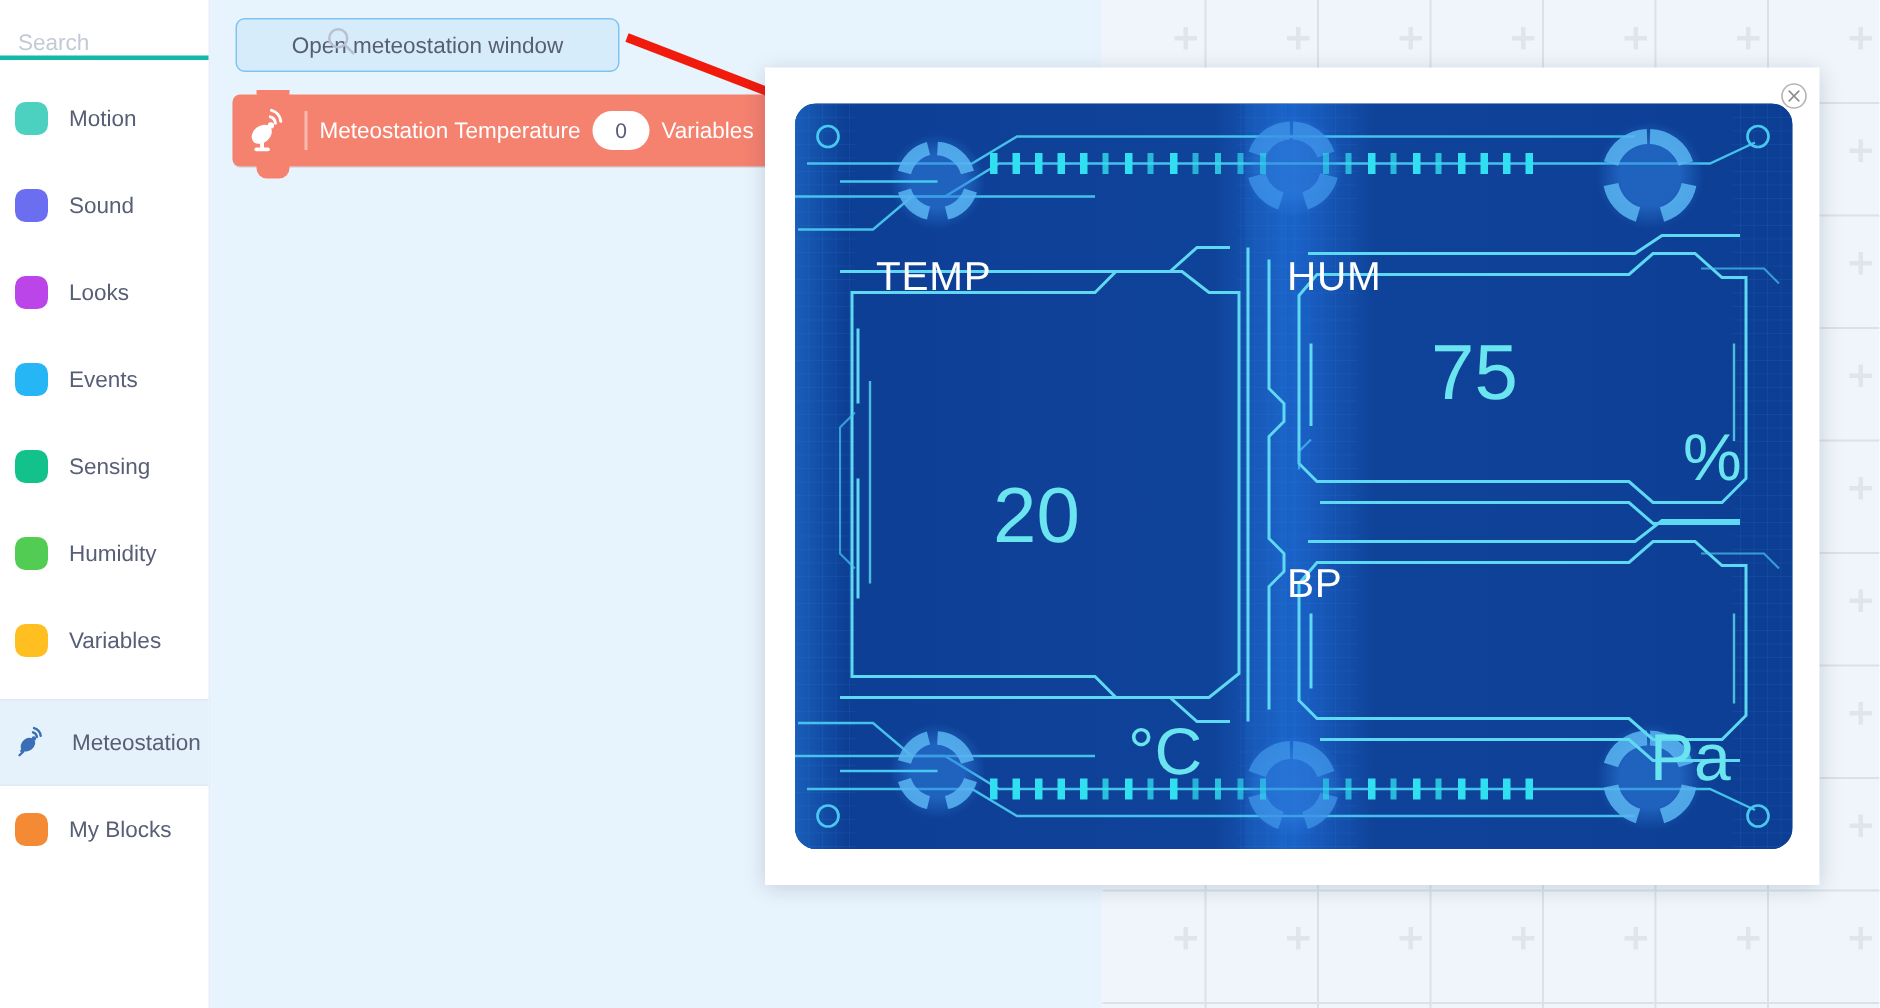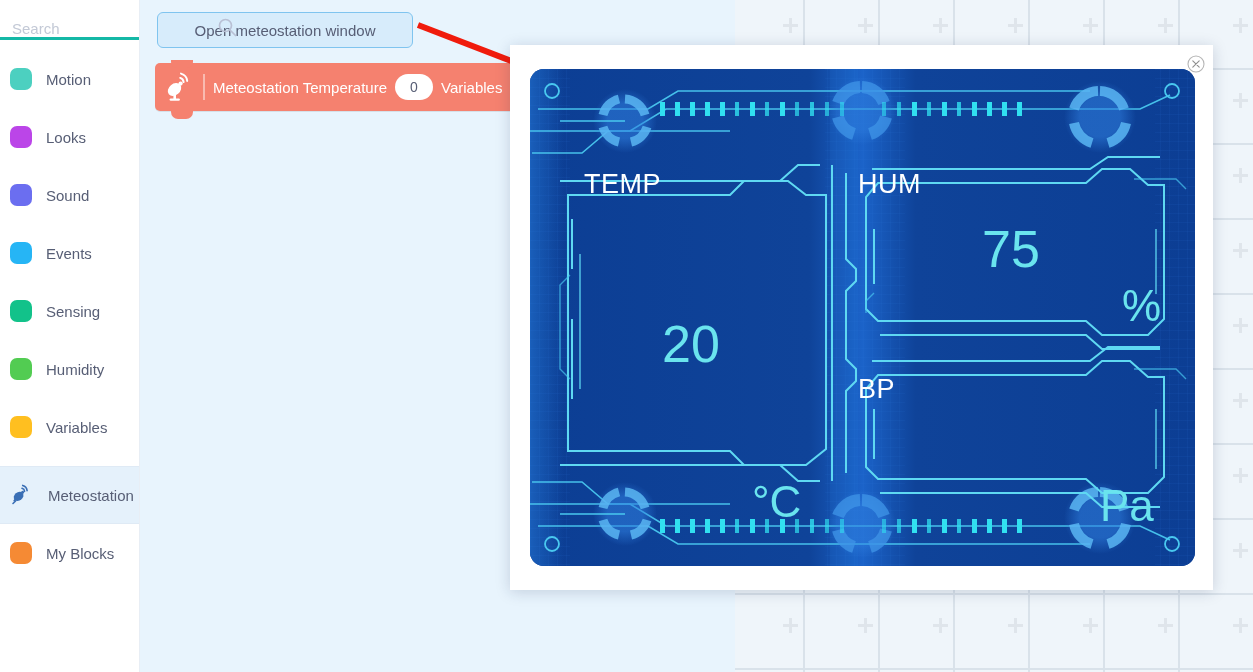--- a/index.html
+++ b/index.html
@@ -155,26 +155,26 @@
       </svg>
     </span>
   </div>
 
   <div id="cat-list">
     <div class="cat">
       <span class="dot" style="background:#4cd0c0"></span>
       <span class="cat-label">Motion</span>
     </div>
     <div class="cat">
+      <span class="dot" style="background:#6b6ef0"></span>
+      <span class="cat-label">Sound</span>
+    </div>
+    <div class="cat">
       <span class="dot" style="background:#bb45e8"></span>
       <span class="cat-label">Looks</span>
-    </div>
-    <div class="cat">
-      <span class="dot" style="background:#6b6ef0"></span>
-      <span class="cat-label">Sound</span>
     </div>
     <div class="cat">
       <span class="dot" style="background:#26b5f5"></span>
       <span class="cat-label">Events</span>
     </div>
     <div class="cat">
       <span class="dot" style="background:#12c28a"></span>
       <span class="cat-label">Sensing</span>
     </div>
     <div class="cat">
@@ -523,19 +523,19 @@
         <path d="M604 110 L646 110 L656 120"></path>
         <path d="M604 300 L646 300 L656 310"></path>
       </g>
     </svg>
 
     <span class="panel-label" style="left:54px; top:100px;">TEMP</span>
     <span class="panel-value" style="left:132px; top:245px;">20</span>
     <span class="panel-unit" style="left:222px; top:408px;">°C</span>
 
     <span class="panel-label" style="left:328px; top:100px;">HUM</span>
-    <span class="panel-value" style="left:452px; top:150px;">75</span>
+    <span class="panel-value" style="left:424px; top:150px;">75</span>
     <span class="panel-unit" style="left:592px; top:212px;">%</span>
 
     <span class="panel-label" style="left:328px; top:305px;">BP</span>
     <span class="panel-unit" style="left:570px; top:412px;">Pa</span>
   </div>
 </div>
 
 </body></html>

